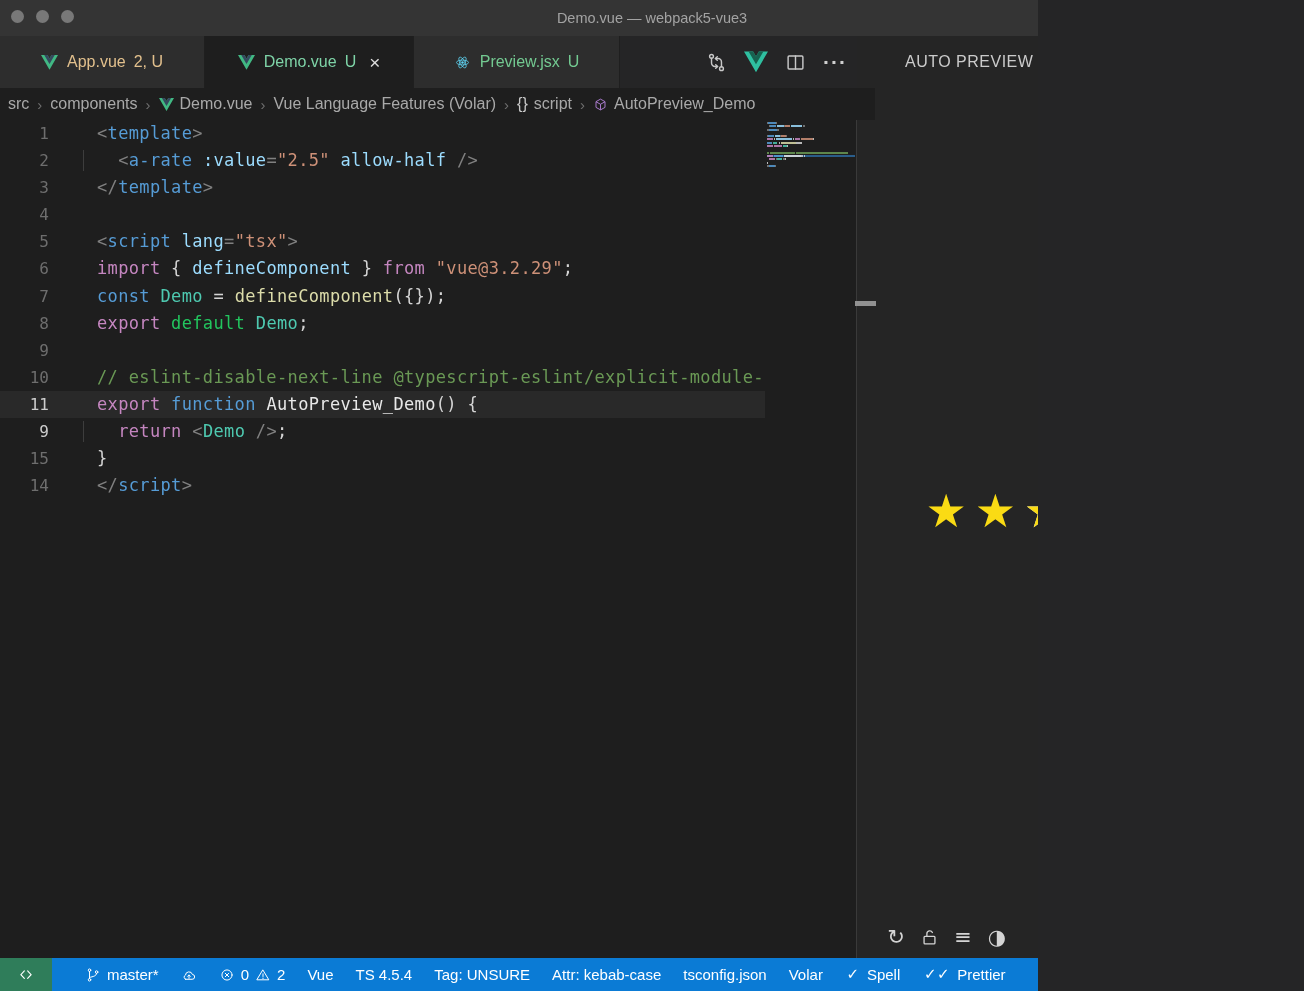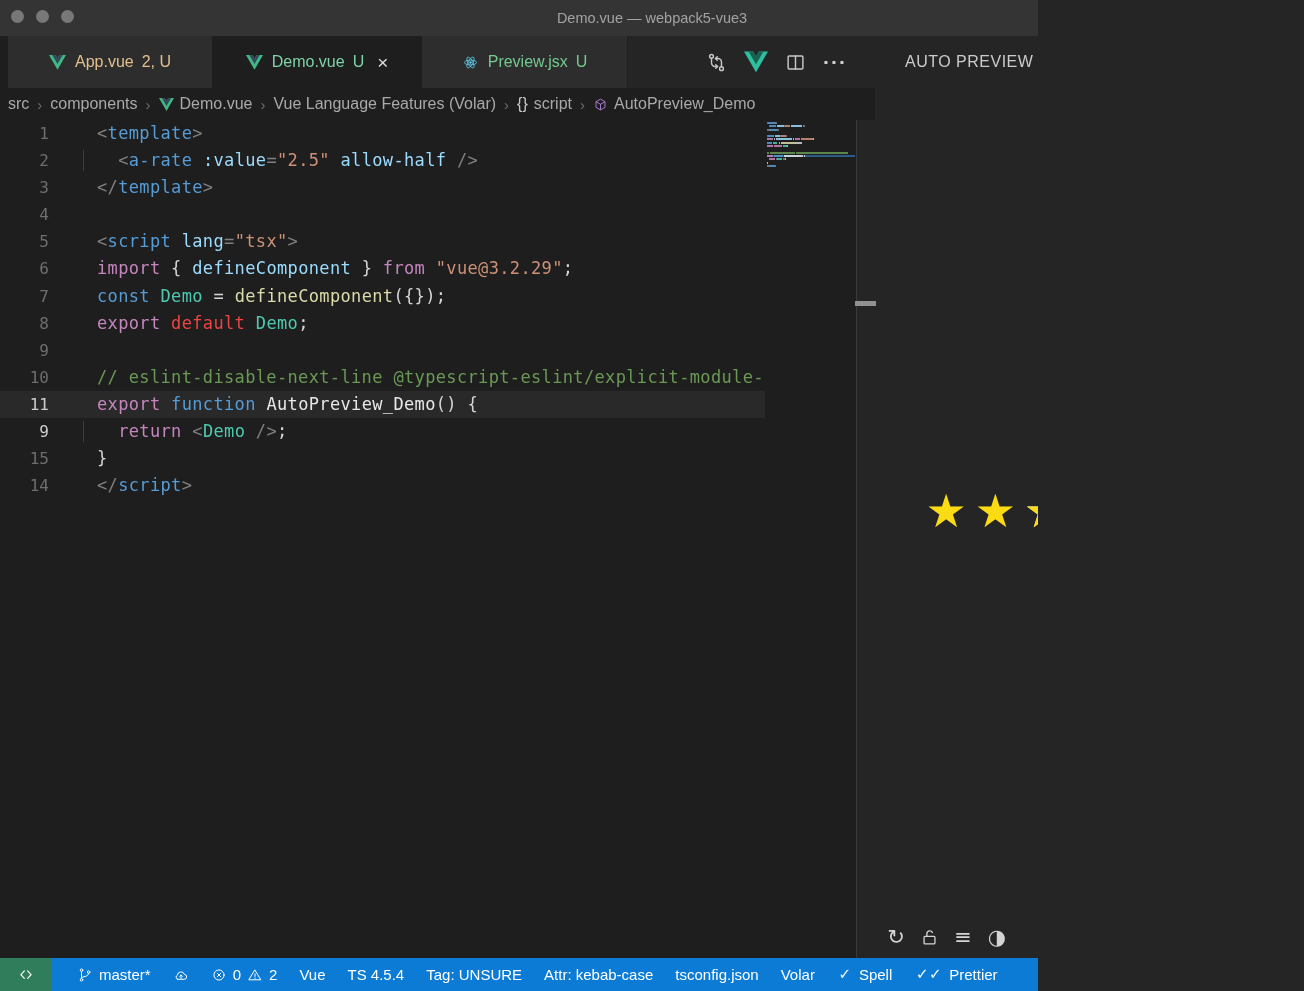--- a/index.html
+++ b/index.html
@@ -5,21 +5,21 @@
   html,body{margin:0;padding:0;background:#252526;}
   .canvas{position:relative;width:1038px;height:991px;overflow:hidden;background:#1e1e1e;
     font-family:"Liberation Sans",sans-serif;-webkit-font-smoothing:antialiased;}
   
   .titlebar{position:absolute;left:0;top:0;width:1304px;height:36px;background:#343434;}
   .traffic{position:absolute;left:11px;top:10px;display:flex;gap:12px;}
   .light{width:13px;height:13px;border-radius:50%;background:#787878;}
   .title-text{position:absolute;left:0;right:0;top:0;height:36px;line-height:36px;text-align:center;
     color:#a3a3a3;font-size:14.5px;}
   
-  .tabbar{position:absolute;left:8px;top:36px;width:857px;height:52px;background:#252526;display:flex;}
+  .tabbar{position:absolute;left:0;top:36px;width:857px;height:52px;background:#252526;display:flex;}
   .tab{height:52px;display:flex;align-items:center;justify-content:center;box-sizing:border-box;
     background:#2d2d2d;border-right:1px solid #1f1f1f;font-size:16px;cursor:default;}
   .tab.active{background:#1e1e1e;}
   .tab .lbl{margin-left:9px;white-space:nowrap;}
   .tab .close{margin-left:13px;color:#dcdcdc;font-size:19px;line-height:19px;}
   .actions{position:absolute;left:705px;top:36px;height:52px;display:flex;align-items:center;gap:16px;}
   .actions .ic{color:#c8c8c8;}
   .more-dots{color:#cfcfcf;font-size:21px;letter-spacing:1px;font-weight:bold;line-height:20px;}
   
   .breadcrumb{position:absolute;left:0;top:88px;width:875px;height:32px;background:#1e1e1e;z-index:3;
@@ -61,21 +61,21 @@
   .ab-item{position:relative;height:72px;display:flex;align-items:center;justify-content:center;color:#8b8b8b;}
   .ab-item.active{color:#ffffff;}
   .ab-badge{position:absolute;right:8px;bottom:10px;min-width:22px;height:22px;border-radius:11px;
     background:#0e7ad6;color:#fff;font-size:12.5px;display:flex;align-items:center;justify-content:center;}
   .scrollthumb{position:absolute;left:1297px;top:533px;width:3px;height:100px;background:#e8e8e8;
     border-radius:2px;z-index:5;}
   
   .statusbar{position:absolute;left:0;top:958px;width:1304px;height:33px;background:#0b7bd5;
     display:flex;align-items:stretch;color:#fff;font-size:15px;}
   .sb-remote{width:52px;background:#2f7d5a;display:flex;align-items:center;justify-content:center;flex:none;}
-  .sb-left{display:flex;align-items:center;padding-left:14px;}
+  .sb-left{display:flex;align-items:center;padding-left:22px;}
   .sb-right{margin-left:auto;display:flex;align-items:center;padding-right:12px;}
   .sb-item{display:flex;align-items:center;gap:6px;padding:0 11px;white-space:nowrap;height:33px;}
   .sb-item .g{font-size:16px;}
   .dc2{margin-left:-9px;}
   .watermark{position:absolute;left:1106px;top:941px;z-index:6;color:#8a8a8a;font-size:18px;
     font-family:"DejaVu Sans",sans-serif;}
   
   .ic{display:inline-flex;align-items:center;justify-content:center;flex:none;}
   .ic svg{width:100%;height:100%;display:block;}
   .g{font-family:"DejaVu Sans",sans-serif;line-height:1;}
@@ -219,21 +219,21 @@
       <div class="code-row">
         <div class="gutter">6</div>
         <div class="ctext"><span style="color: rgb(197, 134, 192);">import</span><span style="color: rgb(212, 212, 212);"> { </span><span style="color: rgb(156, 220, 254);">defineComponent</span><span style="color: rgb(212, 212, 212);"> } </span><span style="color: rgb(197, 134, 192);">from</span><span style="color: rgb(212, 212, 212);"> </span><span style="color: rgb(206, 145, 120);">"vue@3.2.29"</span><span style="color: rgb(212, 212, 212);">;</span></div>
       </div>
       <div class="code-row">
         <div class="gutter">7</div>
         <div class="ctext"><span style="color: rgb(86, 156, 214);">const</span><span style="color: rgb(212, 212, 212);"> </span><span style="color: rgb(78, 201, 176);">Demo</span><span style="color: rgb(212, 212, 212);"> = </span><span style="color: rgb(220, 220, 170);">defineComponent</span><span style="color: rgb(212, 212, 212);">({});</span></div>
       </div>
       <div class="code-row">
         <div class="gutter">8</div>
-        <div class="ctext"><span style="color: rgb(197, 134, 192);">export</span><span style="color: rgb(212, 212, 212);"> </span><span style="color: #ef4444;">default</span><span style="color: rgb(212, 212, 212);"> </span><span style="color: rgb(78, 201, 176);">Demo</span><span style="color: rgb(212, 212, 212);">;</span></div>
+        <div class="ctext"><span style="color: rgb(197, 134, 192);">export</span><span style="color: rgb(212, 212, 212);"> </span><span style="color: #22c55e;">default</span><span style="color: rgb(212, 212, 212);"> </span><span style="color: rgb(78, 201, 176);">Demo</span><span style="color: rgb(212, 212, 212);">;</span></div>
       </div>
       <div class="code-row">
         <div class="gutter">9</div>
         <div class="ctext"></div>
       </div>
       <div class="code-row">
         <div class="gutter">10</div>
         <div class="ctext"><span style="color: rgb(106, 153, 85);">// eslint-disable-next-line @typescript-eslint/explicit-module-boundary-types</span></div>
       </div>
       <div class="code-row cur">

